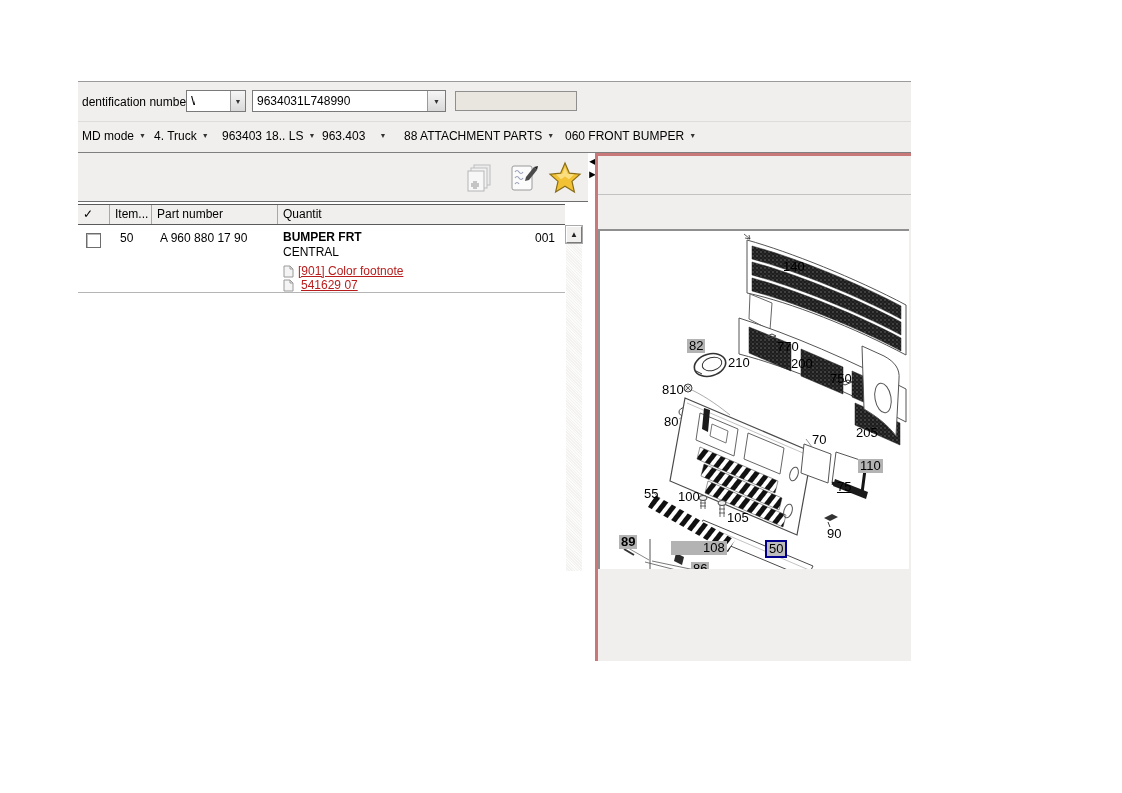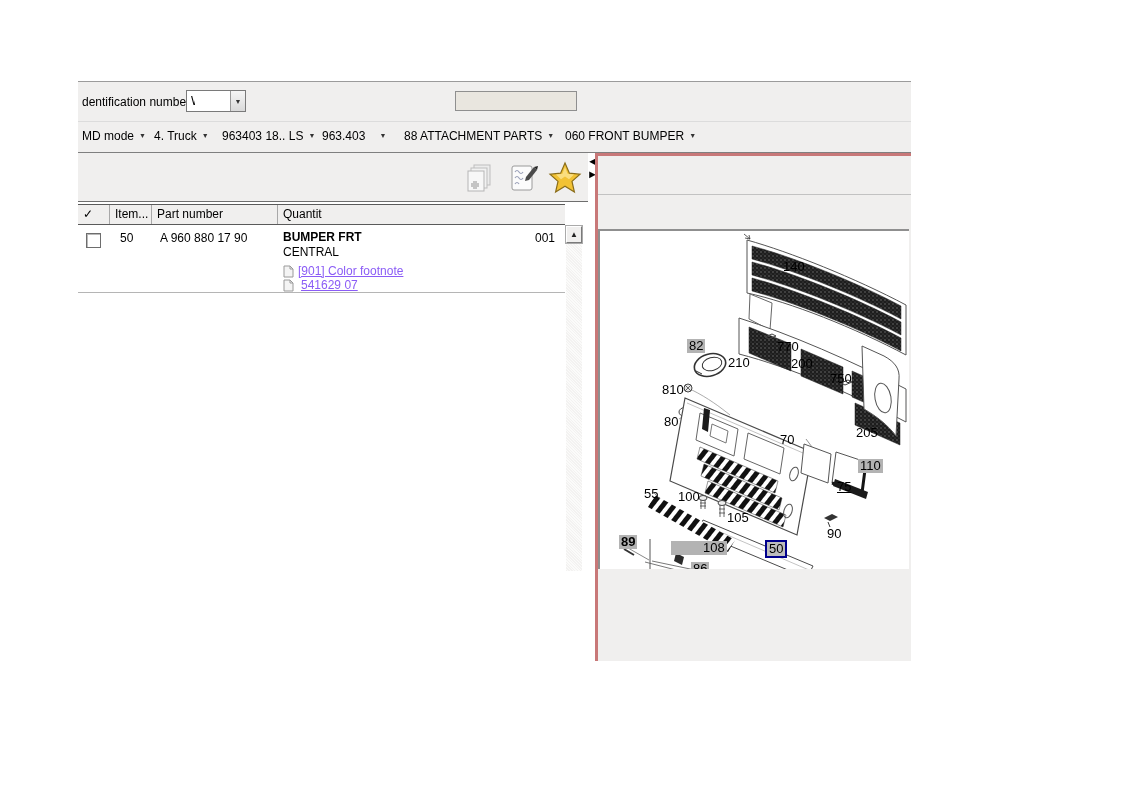--- a/index.html
+++ b/index.html
@@ -33,21 +33,21 @@
   
   .thead{position:absolute;left:0;top:51px;width:487px;height:19px;background:#f0efee;
          border-top:1px solid #5a5a5a;border-bottom:1px solid #5a5a5a;box-sizing:content-box;display:flex;}
   .th{border-right:1px solid #a8a8a8;box-sizing:border-box;padding:2px 0 0 5px;white-space:nowrap;overflow:hidden;}
   .th:last-child{border-right:none;}
   .trow{position:absolute;left:0;top:71px;width:487px;height:68px;border-bottom:1px solid #b5b5b5;}
   .checkbox{position:absolute;left:8px;top:9px;width:13px;height:13px;background:#fff;border:1px solid #6d6d6d;box-shadow:inset 1px 1px 0 #b9b9b9;}
   .cell{position:absolute;white-space:nowrap;}
   .bold{font-weight:bold;}
   .linkrow{position:absolute;display:flex;align-items:center;gap:4px;}
-  .linkrow a{color:#8b5cf6;}
+  .linkrow a{color:#b91c1c;}
   
   .vscroll{position:absolute;left:488px;top:73px;width:16px;height:345px;
            background:repeating-linear-gradient(45deg,#f3f2f1 0 1px,#fbfbfa 1px 2px);}
   .sb-up{position:absolute;left:0;top:0;width:16px;height:17px;background:#f0efee;box-sizing:border-box;
          border:1px solid;border-color:#fff #7a7a7a #7a7a7a #fff;outline:1px solid #aaa;
          display:flex;align-items:center;justify-content:center;font-size:8px;color:#222;}
 
   
   .splitter{position:absolute;left:510px;top:0;width:7px;height:418px;background:#fff;}
   .split-arrows{position:absolute;left:-1px;top:2px;display:flex;flex-direction:column;line-height:13px;font-size:11px;color:#000;}
@@ -67,20 +67,24 @@
 </head>
 <body>
 
 <div id="canvas">
   <div class="app">
 
     <div class="idbar">
       <span class="lbl">dentification number</span>
       <div class="combo" id="combo-wmi">
         <span class="val">WDB</span>
+        <span class="btn">▼</span>
+      </div>
+      <div class="combo" id="combo-vin">
+        <span class="val">9634031L748990</span>
         <span class="btn">▼</span>
       </div>
       <div class="aux-box"></div>
     </div>
 
     <div class="breadcrumb">
       <span class="bc-item" style="left:4px"><span>MD mode</span><span class="arr">▼</span></span>
       <span class="bc-item" style="left:76px"><span>4. Truck</span><span class="arr">▼</span></span>
       <span class="bc-item" style="left:144px"><span>963403 18.. LS</span><span class="arr">▼</span></span>
       <span class="bc-item" style="left:244px"><span>963.403</span><span class="arr" style="margin-left:14px">▼</span></span>
@@ -257,21 +261,21 @@
           </svg>
           <div id="callouts">
               <div class="callout plain" style="left: 183px; top: 29px;">140</div>
               <div class="callout highlighted" style="left: 87px; top: 108px;">82</div>
               <div class="callout plain" style="left: 177px; top: 109px;">770</div>
               <div class="callout plain" style="left: 128px; top: 125px;">210</div>
               <div class="callout plain" style="left: 191px; top: 126px;">200</div>
               <div class="callout plain" style="left: 230px; top: 141px;">750</div>
               <div class="callout plain" style="left: 62px; top: 152px;">810</div>
               <div class="callout plain" style="left: 64px; top: 184px;">80</div>
-              <div class="callout plain" style="left: 180px; top: 202px;">70</div>
+              <div class="callout plain" style="left: 212px; top: 202px;">70</div>
               <div class="callout plain" style="left: 256px; top: 195px;">205</div>
               <div class="callout highlighted" style="left: 258px; top: 228px;">110</div>
               <div class="callout plain" style="left: 237px; top: 249px; text-decoration: underline;">75</div>
               <div class="callout plain" style="left: 44px; top: 256px;">55</div>
               <div class="callout plain" style="left: 78px; top: 259px;">100</div>
               <div class="callout plain" style="left: 127px; top: 280px;">105</div>
               <div class="callout plain" style="left: 227px; top: 296px;">90</div>
               <div class="callout highlighted" style="left: 19px; top: 304px; font-weight: bold;">89</div>
               <div class="callout highlighted" style="left: 71px; top: 310px; padding-left: 32px;">108</div>
               <div class="callout highlighted" style="left: 91px; top: 331px;">86</div>

